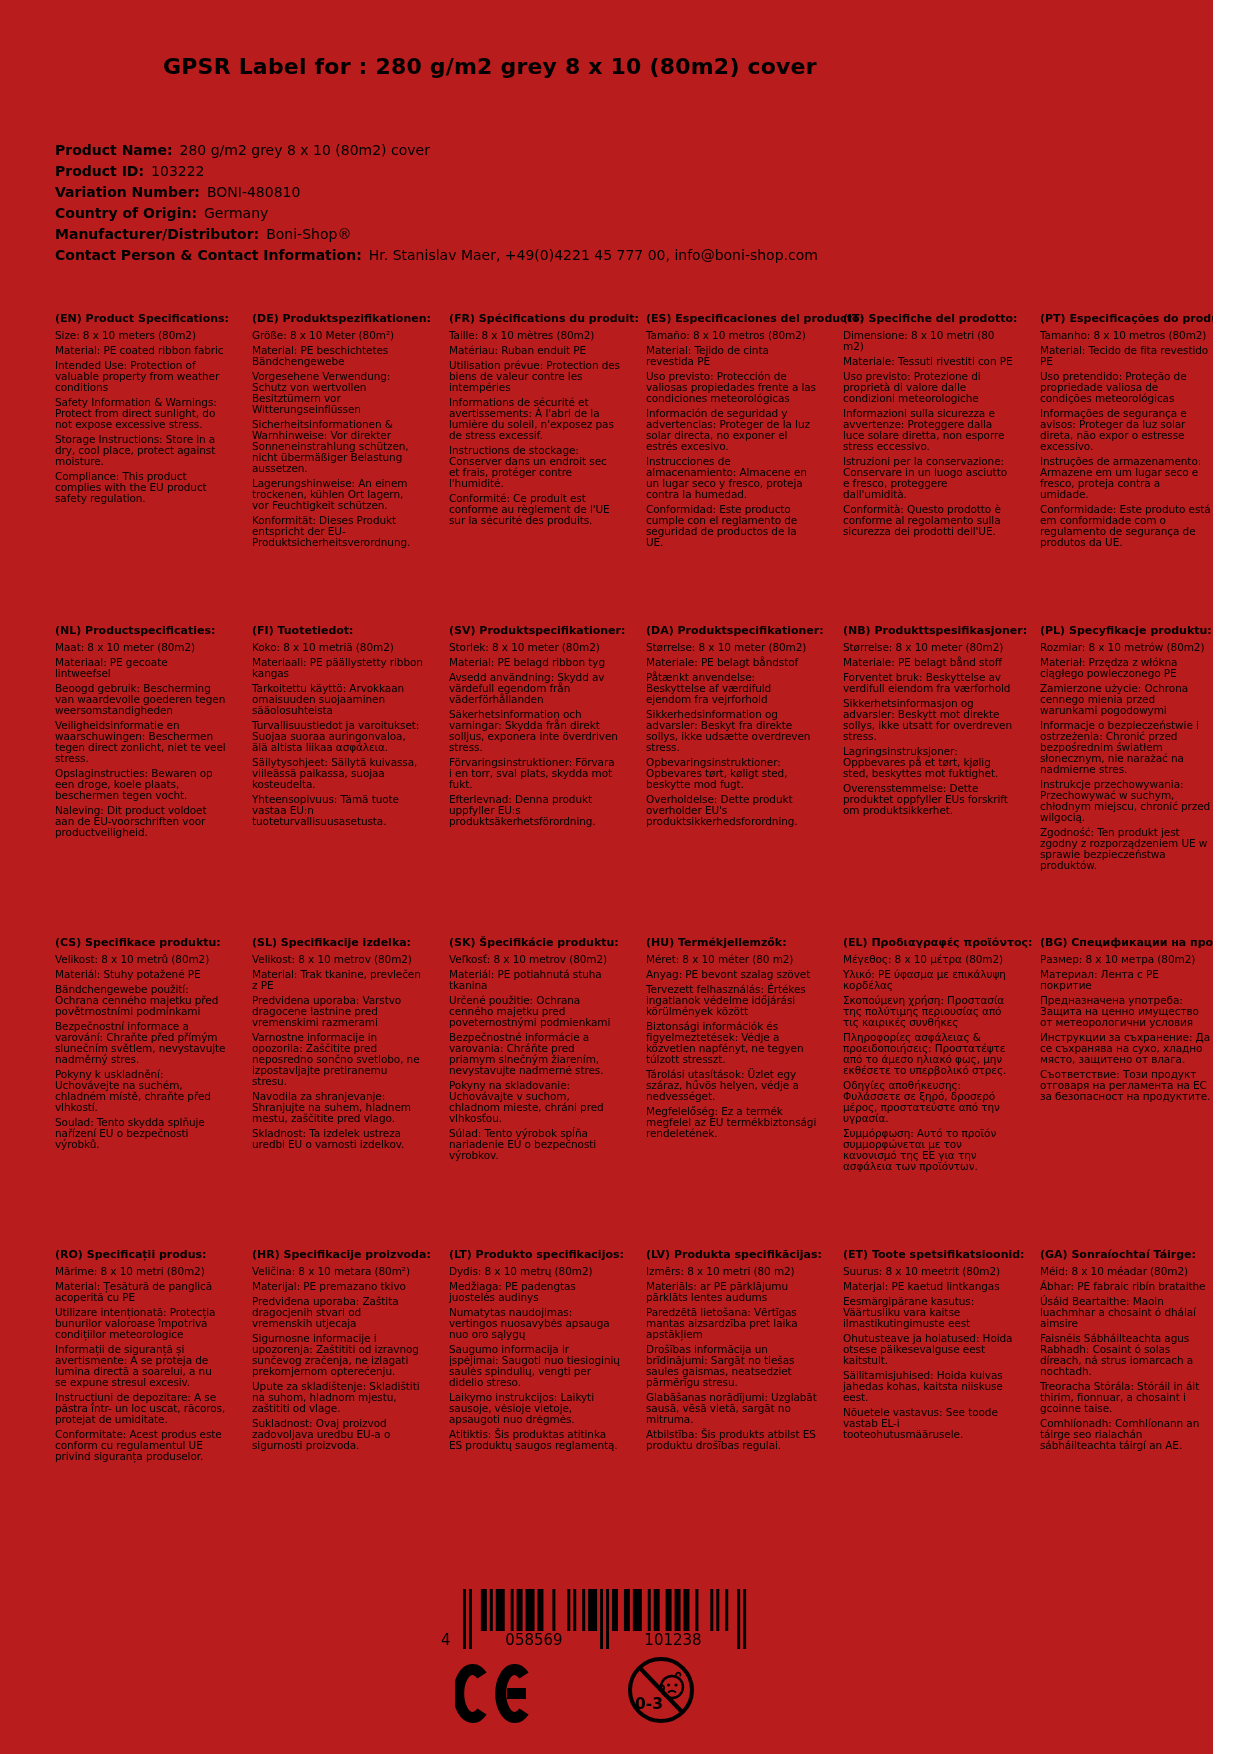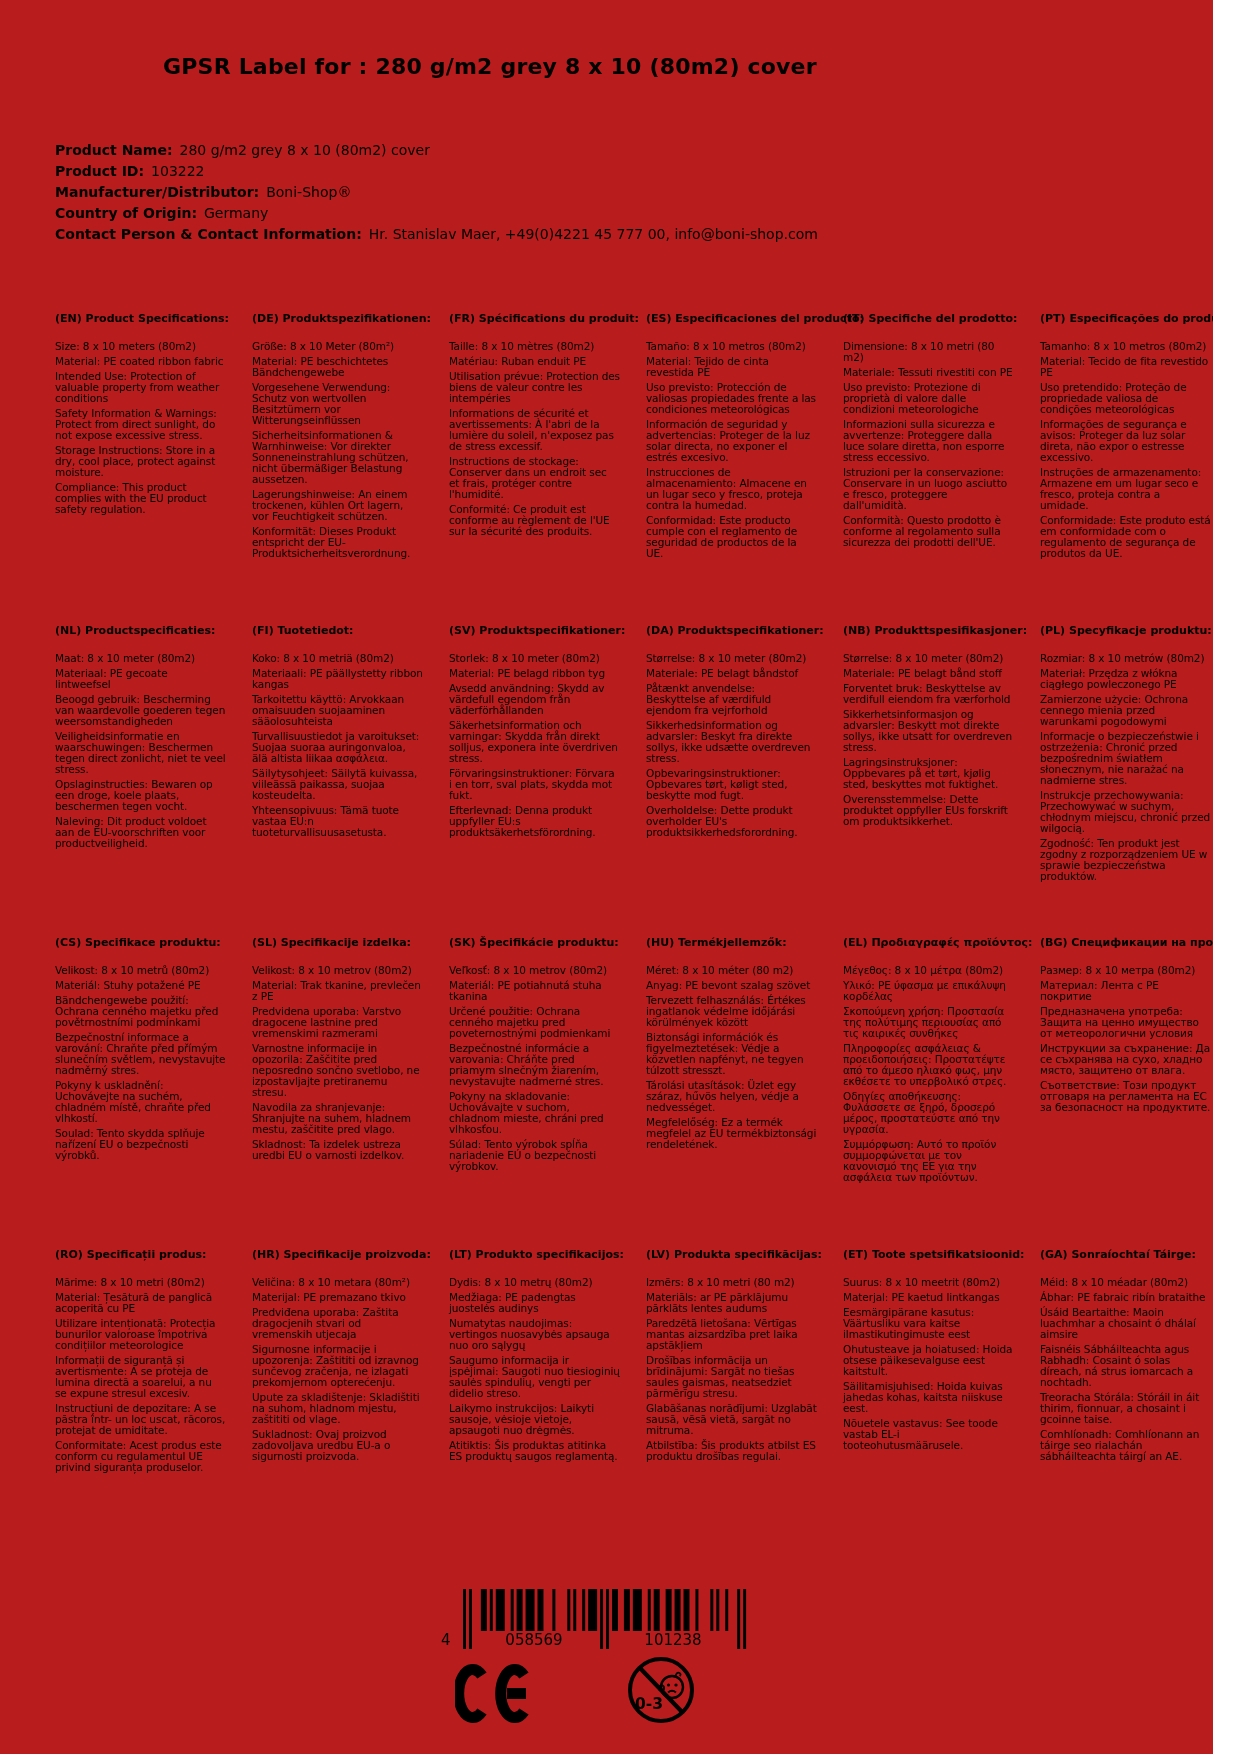--- a/index.html
+++ b/index.html
@@ -8,44 +8,47 @@
   .title{position:absolute;left:163px;top:54px;margin:0;font-size:22px;font-weight:bold;
          white-space:nowrap;letter-spacing:0.2px;}
   .product-info{position:absolute;left:55px;top:140px;font-size:14px;line-height:21px;}
   .pi-row{white-space:nowrap;}
   .pi-label{font-weight:bold;margin-right:7px;}
   .lang-grid{position:absolute;left:55px;top:313px;display:grid;
              grid-template-columns:repeat(6,197px);grid-auto-rows:312px;}
   .lang-block{box-sizing:border-box;padding-right:26px;}
   .lang-block h3{margin:0;font-size:11px;line-height:12px;font-weight:bold;white-space:nowrap;}
   .lang-block p{margin:4px 0 0 0;font-size:10.5px;line-height:11px;letter-spacing:-0.1px;}
-  .lang-block p:first-of-type{margin-top:16px;}
+  .lang-block p:first-of-type{margin-top:5px;}
   .barcode{position:absolute;left:438px;top:1589px;}
   .ce-mark{position:absolute;left:455px;top:1664px;}
   .age-mark{position:absolute;left:626px;top:1655px;}
 </style>
 </head>
 <body>
 
 <div class="page">
 
   <h1 class="title">GPSR Label for : 280 g/m2 grey 8 x 10 (80m2) cover</h1>
 
   <div class="product-info">
     <div class="pi-row">
       <span class="pi-label">Product Name:</span><span class="pi-value">280 g/m2 grey 8 x 10 (80m2) cover</span>
     </div>
     <div class="pi-row">
       <span class="pi-label">Product ID:</span><span class="pi-value">103222</span>
     </div>
     <div class="pi-row">
+      <span class="pi-label">Variation Number:</span><span class="pi-value">BONI-480810</span>
+    </div>
+    <div class="pi-row">
+      <span class="pi-label">Country of Origin:</span><span class="pi-value">Germany</span>
+    </div>
+    <div class="pi-row">
       <span class="pi-label">Manufacturer/Distributor:</span><span class="pi-value">Boni-Shop®</span>
-    </div>
-    <div class="pi-row">
-      <span class="pi-label">Country of Origin:</span><span class="pi-value">Germany</span>
     </div>
     <div class="pi-row">
       <span class="pi-label">Contact Person &amp; Contact Information:</span><span class="pi-value">Hr. Stanislav Maer, +49(0)4221 45 777 00, info@boni-shop.com</span>
     </div>
   </div>
 
   <div class="lang-grid">
       <section class="lang-block">
     <h3>(EN) Product Specifications:</h3>
   <p>Size: 8 x 10 meters (80m2)</p>

